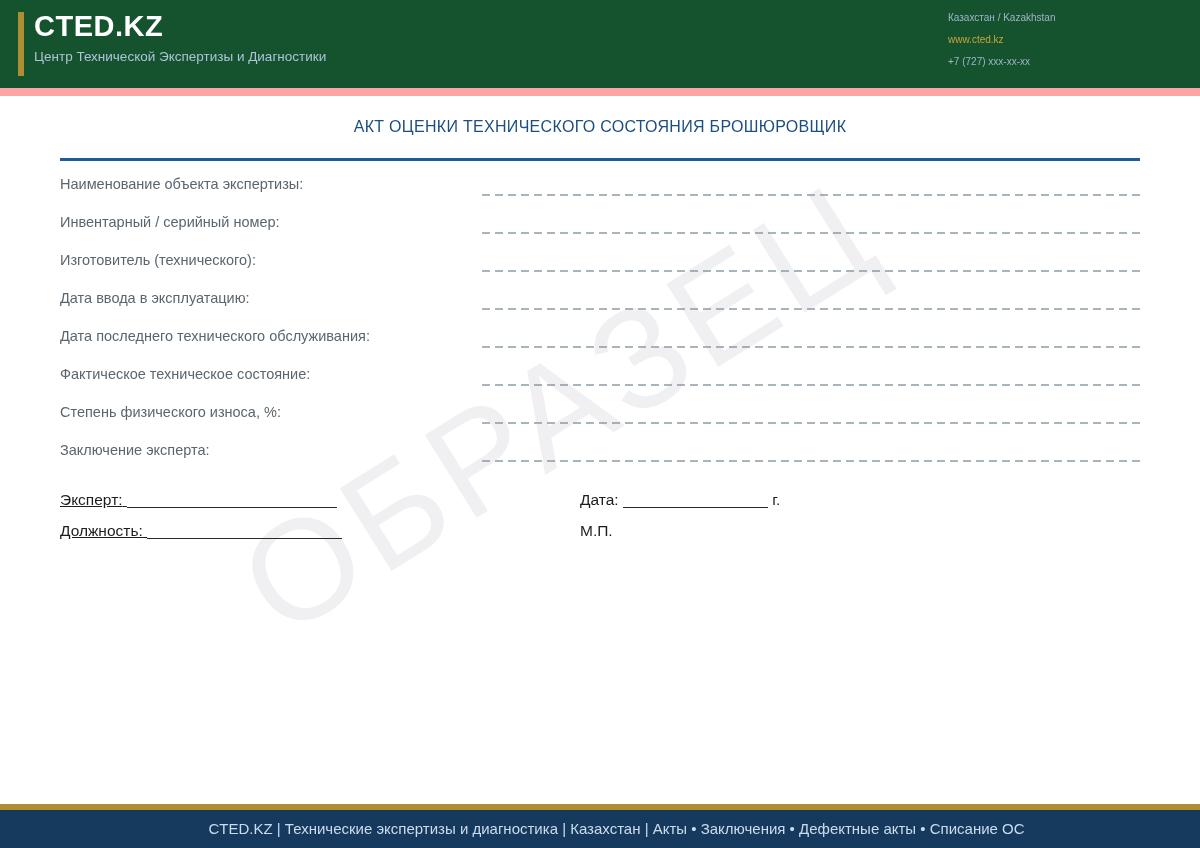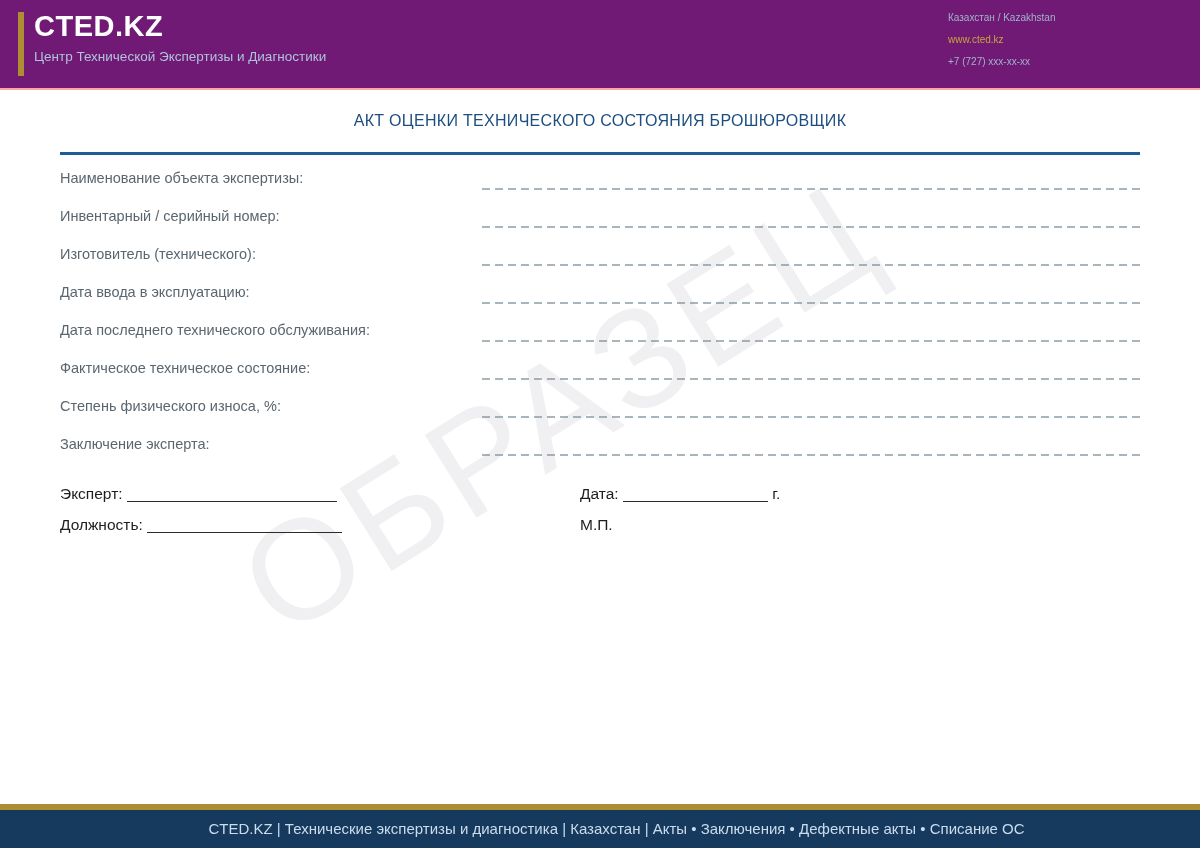--- a/index.html
+++ b/index.html
@@ -9,22 +9,22 @@
     height: 848px;
     background: #ffffff;
     overflow: hidden;
     font-family: "Liberation Sans", sans-serif;
   }
 
   
   .header {
     position: relative;
     height: 88px;
-    background: #701a75;
-    border-bottom: 2px solid #fca5a5;
+    background: #14532d;
+    border-bottom: 8px solid #fca5a5;
     text-decoration: underline;
   }
   .logo-accent-bar {
     position: absolute;
     left: 18px; top: 12px;
     width: 6px; height: 64px;
     background: #AE8D33;
   }
   .logo-block { position: absolute; left: 34px; top: 9px; }
   .logo-title {
@@ -84,21 +84,21 @@
     height: 2px;
     margin-bottom: 7px;
     background: repeating-linear-gradient(90deg,
       #A9B5BC 0, #A9B5BC 8px, transparent 8px, transparent 13px);
   }
 
   
   .sig-area { margin: 22px 60px 0; color: #1d1d1d; font-size: 15.5px; }
   .sig-row { display: flex; }
   .sig-row + .sig-row { margin-top: 13px; }
-  .sig-left { width: 520px; }
+  .sig-left { width: 520px; text-decoration: underline; }
   .sig-underline {
     display: inline-block;
     border-bottom: 1.5px solid #2a2a2a;
     transform: translateY(3px);
   }
   .u-expert { width: 210px; }
   .u-position { width: 195px; }
   .u-date { width: 145px; }
 
   

